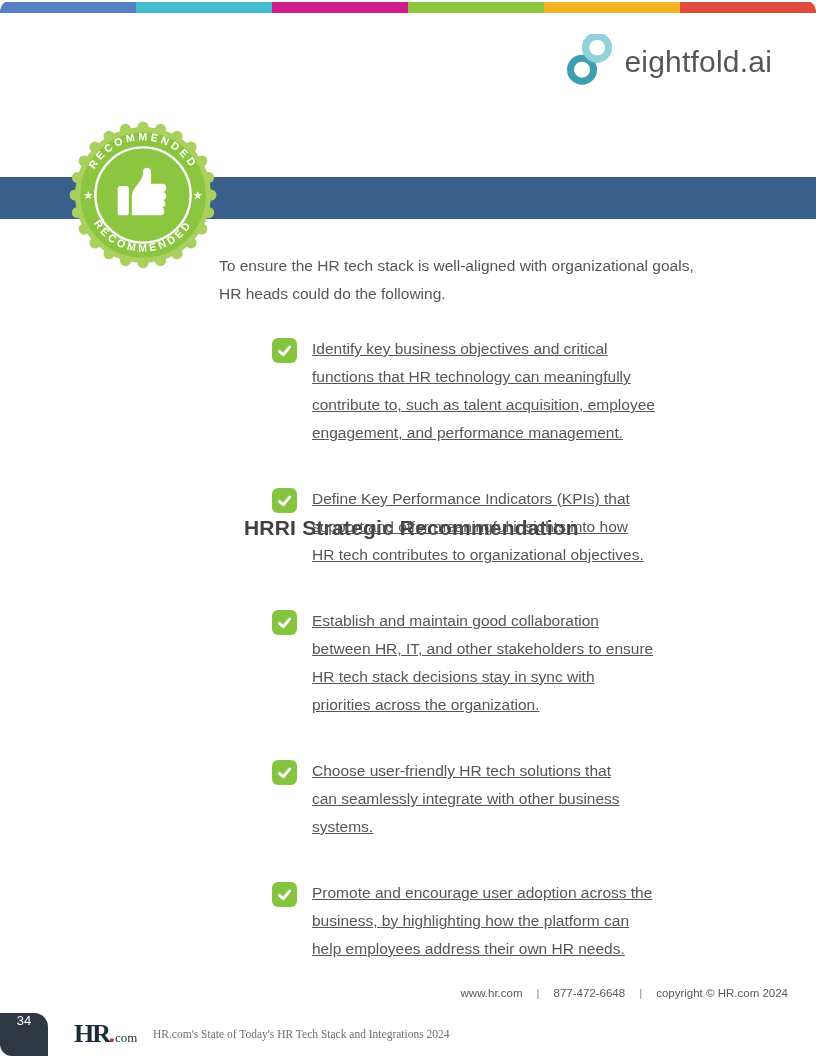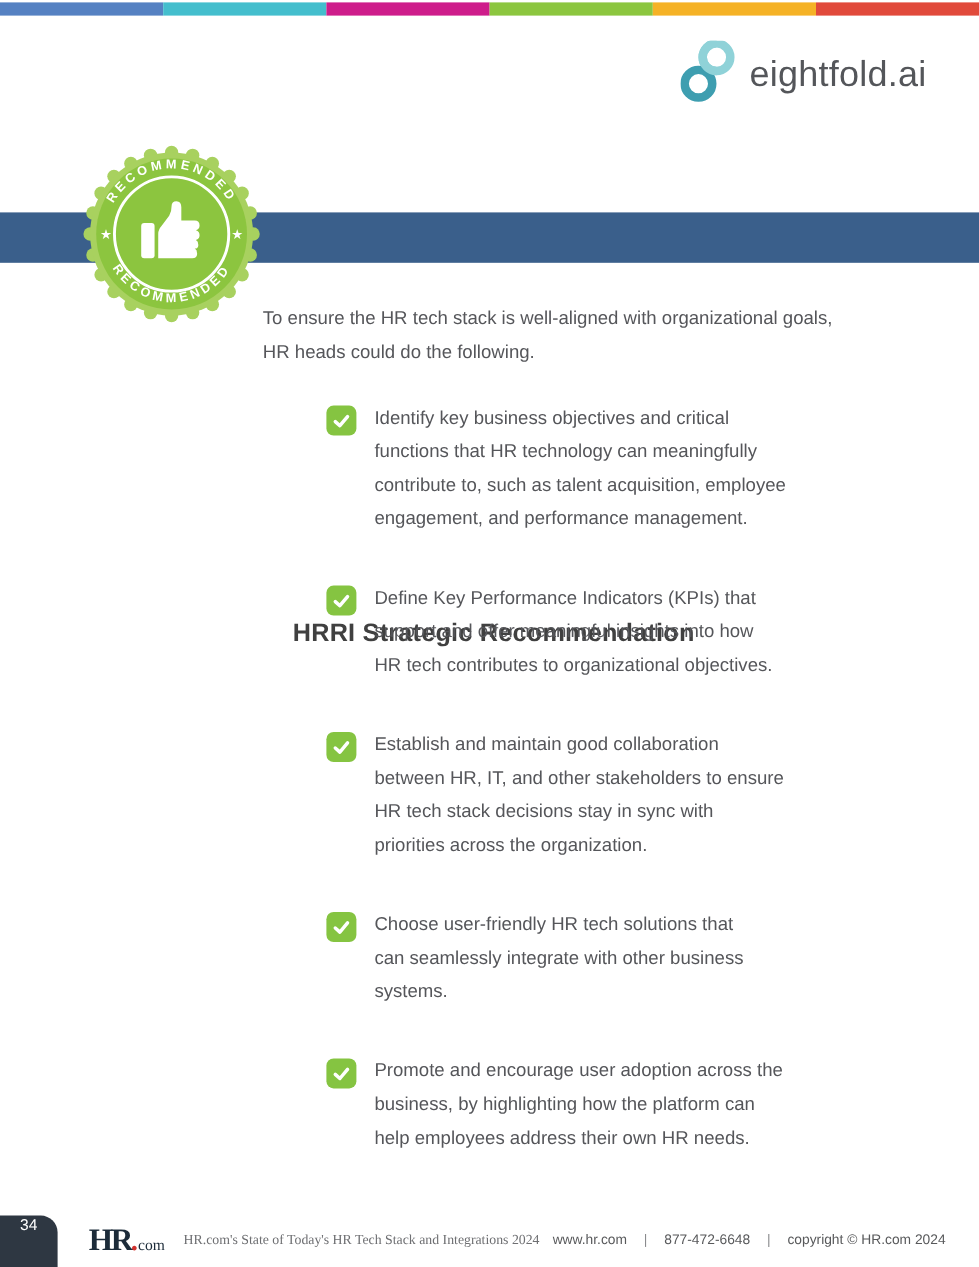--- a/index.html
+++ b/index.html
@@ -1,18 +1,18 @@
 <!DOCTYPE html>
 <html><head>
 <meta charset="utf-8">
 <style>
   html,body { margin:0; padding:0; background:#ffffff; }
   .page {
     position:relative; width:816px; height:1056px; background:#ffffff;
-    font-family:"Liberation Sans", sans-serif; overflow:hidden; margin:0 auto;
+    font-family:"Liberation Sans", sans-serif; overflow:hidden; margin:0 auto;border-radius:12px;
   }
 
   
   .stripe { position:absolute; top:2px; left:0; width:816px; height:11px; display:flex; }
   .stripe > div { flex:1 1 0; }
 
   
   .brand { position:absolute; top:34px; right:44px; display:flex; align-items:center; gap:11px; }
   .brand-text { font-size:30px; color:#54565A; font-weight:500; letter-spacing:0.2px; }
 
@@ -32,38 +32,38 @@
     font-size:15.5px; line-height:28px; color:#55565A; white-space:pre-line;
   }
 
   
   .bullets { position:absolute; left:272px; top:335px; width:470px; display:flex; flex-direction:column; gap:38px; }
   .bullet { display:flex; gap:15px; }
   .check {
     width:25px; height:25px; border-radius:6px; background:#85C441; flex:0 0 auto;
     margin-top:3px; display:flex; align-items:center; justify-content:center;
   }
-  .bullet-text { font-size:15.5px; line-height:28px; color:#55565A; white-space:pre-line; }
+  .bullet-text { font-size:15.5px; line-height:28px; color:#55565A; white-space:pre-line;text-decoration:underline; }
 
   
   .page-box {
     position:absolute; left:0; top:1013px; width:48px; height:43px; background:#2E3742;
     border-top-right-radius:14px; display:flex; align-items:flex-start; justify-content:center;
     color:#ffffff; font-size:13px;
   }
   .footer-logo {
     position:absolute; left:74px; top:1019px; font-family:"Liberation Serif", serif;
     color:#1C2B39; white-space:nowrap;
   }
   .footer-logo .hr  { font-size:26px; font-weight:bold; letter-spacing:-2px;text-align:center; }
   .footer-logo .dot { font-size:24px; font-weight:bold; color:#D0312D; }
   .footer-logo .com { font-size:13px; }
   .footer-title { position:absolute; left:153px; top:1028px; font-size:11.5px; color:#6E6F72; white-space:nowrap;font-family:Liberation Serif, serif; }
   .footer-right {
-    position:absolute; right:28px; top:1028px; font-size:11.5px; color:#58595B;
+    position:absolute; right:28px; top:987px; font-size:11.5px; color:#58595B;
     display:flex; gap:14px; white-space:nowrap;align-items:flex-end;
   }
   .footer-right .sep { color:#8A8B8E; }
   .footer-right .link { color:#58595B; text-decoration:none; }
 </style>
 </head>
 <body>
 
 <div class="page">
 

